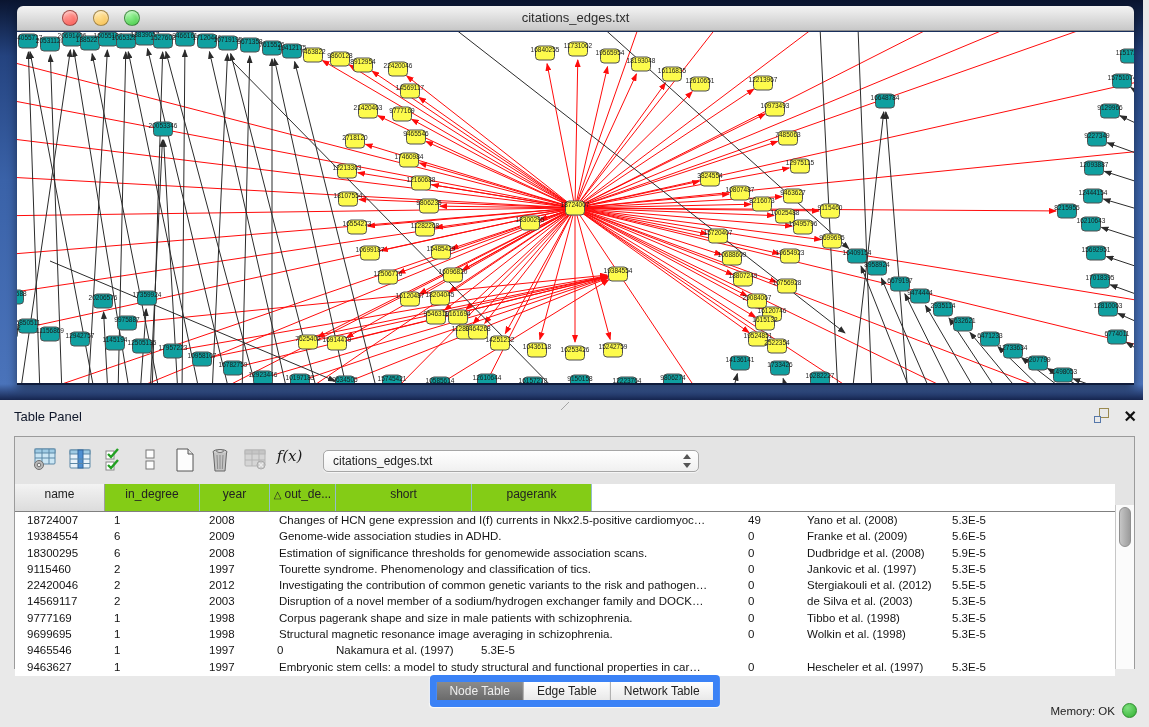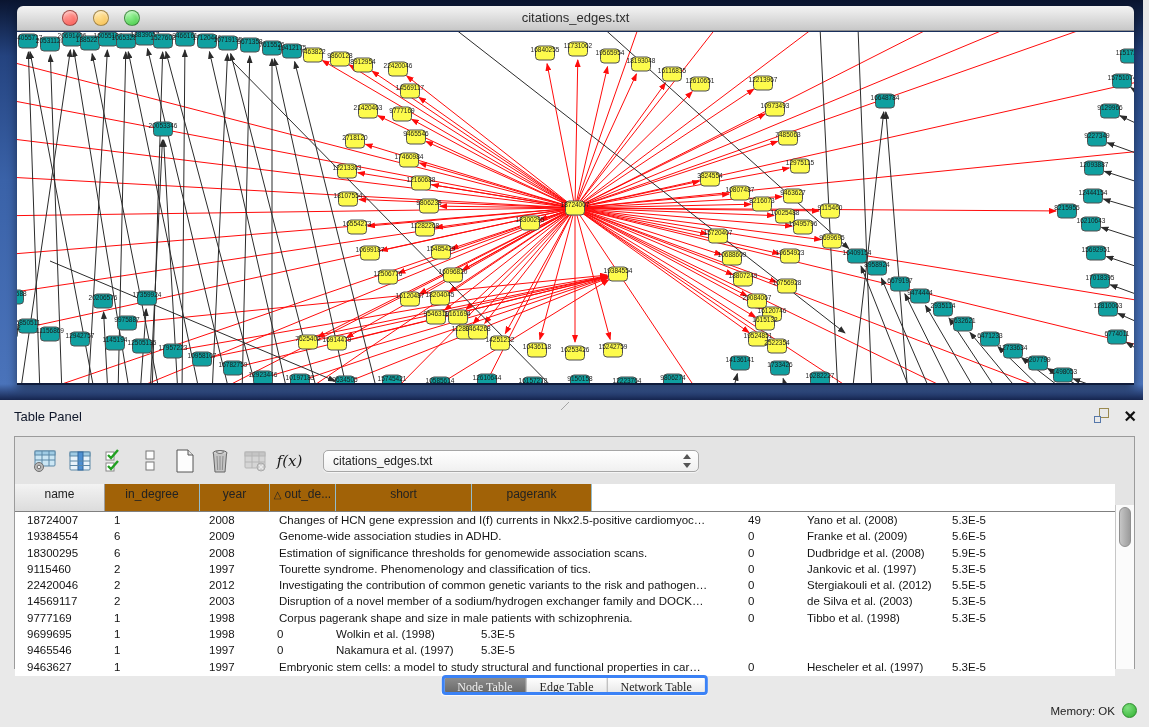--- a/index.html
+++ b/index.html
@@ -41,37 +41,37 @@
   .panel-icons { position:absolute; right:12px; top:8px; display:flex; gap:13px; align-items:center; }
   .float-ico { width:17px; height:17px; position:relative; }
   .float-ico .b1 { position:absolute; left:5px; top:0; width:10px; height:10px; border:1.5px solid #9A8A50; }
   .float-ico .b2 { position:absolute; left:0; top:8px; width:7px; height:7px; border:1.5px solid #5577AA; background:#E9E9E9; }
   .close-ico { font-size:16px; font-weight:bold; color:#111; line-height:16px; cursor:default; }
   .tp-container {
     position:absolute; left:14px; top:36px; width:1121px; height:233px;
     border:1px solid #9B9B9B; background:#E4E4E4;
   }
   .toolbar { position:relative; height:47px; display:flex; align-items:center; padding-left:16px; }
-  .tbtn { width:27px; height:28px; margin-right:8px; display:flex; align-items:center; justify-content:center; }
+  .tbtn { width:27px; height:28px; margin-right:8px; display:flex; align-items:flex-start; justify-content:center; }
   .tbtn.disabled { opacity:.55; }
   .combo {
     margin-left:12px; width:376px; height:22px; background:linear-gradient(#FFF,#F0F0F0);
     border:1px solid #A6A6A6; border-radius:5px; position:relative;
     font-size:12px; color:#222; line-height:20px; padding:0 22px 0 9px;
     box-shadow:0 1px 1px rgba(255,255,255,.7);
   }
   .combo .steppers { position:absolute; right:7px; top:3px; width:9px; height:14px;
     display:flex; flex-direction:column; align-items:center; justify-content:space-between; }
   .combo .steppers i { display:block; width:0; height:0; border-left:4px solid transparent; border-right:4px solid transparent; }
   .combo .steppers .up { border-bottom:5px solid #555; }
   .combo .steppers .dn { border-top:5px solid #555; }
   
   .thead { display:flex; height:28px; width:1100px; font-size:12px; color:#222;
            border-bottom:1px solid #808080; }
-  .th { background:#a16207; border-right:1px solid #93BCCD; text-align:center; line-height:20px;
+  .th { background:#84cc16; border-right:1px solid #93BCCD; text-align:center; line-height:20px;
         overflow:hidden; white-space:nowrap; }
   .th.rowhead { background:linear-gradient(#F3F3F3,#DCDCDC); border-right:1px solid #9E9E9E; }
   .th .sortglyph { font-size:10px; margin-right:3px; }
   .th.cf { background:#FFF; border-right:none; }
   .tbody { width:1100px; height:164px; background:#FFF; overflow:hidden; }
   .trow { display:flex; height:16.3px; font-size:11.5px; color:#141414; line-height:16.3px; }
   .td { overflow:hidden; white-space:nowrap; }
   .c0 { width:90px;  padding-left:12px; }
   .c1 { width:95px;  padding-left:9px; }
   .c2 { width:70px;  padding-left:9px; }
@@ -81,22 +81,22 @@
   .c6 { width:120px; padding-left:9px; }
   .cf { flex:1; }
   .h0 { width:90px; } .h1 { width:95px; } .h2 { width:70px; } .h3 { width:471px; }
   .h4 { width:66px; } .h5 { width:136px; } .h6 { width:120px; } .hf { flex:1; }
   .vscroll { position:absolute; left:1100px; top:68px; width:19px; height:164px;
              background:#FBFBFB; border-left:1px solid #C6C6C6; }
   .vthumb { position:absolute; left:3px; top:2px; width:12px; height:40px; border-radius:7px;
             background:linear-gradient(90deg,#C6C6C6,#9B9B9B); border:1px solid #8F8F8F; }
   
   .tabs { position:absolute; top:275px; left:50%; transform:translateX(-50%);
-          display:flex; border:3px solid #3b82f6; border-radius:4px; overflow:hidden;
-          box-shadow:0 1px 1px rgba(255,255,255,.8); height:20px;font-family:Liberation Serif, serif; }
+          display:flex; border:7px solid #3b82f6; border-radius:4px; overflow:hidden;
+          box-shadow:0 1px 1px rgba(255,255,255,.8); height:32px; }
   .seg { padding:0 13px; font-size:12px; line-height:19px; color:#222;
          background:linear-gradient(#FEFEFE,#E9E9E9); border-right:1px solid #A5A5A5; cursor:default; }
   .seg:last-child { border-right:none; }
   .seg.sel { background:linear-gradient(#8B8B8B,#6B6B6B); color:#EFEFEF; }
   
   .statusbar { position:absolute; right:12px; top:303px; display:flex; align-items:center; gap:7px; }
   .status-label { font-size:11.5px; color:#222; }
   .mem-dot { width:15px; height:15px; border-radius:50%; border:1px solid #2C8C2C;
              background:radial-gradient(circle at 35% 30%, #7FE07F, #2FAF2F); }
 </style>
@@ -711,20 +711,21 @@
           <div class="td c3">Corpus pagerank shape and size in male patients with schizophrenia.</div>
           <div class="td c4">0</div>
           <div class="td c5">Tibbo et al. (1998)</div>
           <div class="td c6">5.3E-5</div>
           <div class="td cf"></div>
         </div>
         <div class="trow">
           <div class="td c0">9699695</div>
           <div class="td c1">1</div>
           <div class="td c2">1998</div>
+          <div class="td c3">Structural magnetic resonance image averaging in schizophrenia.</div>
           <div class="td c4">0</div>
           <div class="td c5">Wolkin et al. (1998)</div>
           <div class="td c6">5.3E-5</div>
           <div class="td cf"></div>
         </div>
         <div class="trow">
           <div class="td c0">9465546</div>
           <div class="td c1">1</div>
           <div class="td c2">1997</div>
           <div class="td c4">0</div>

